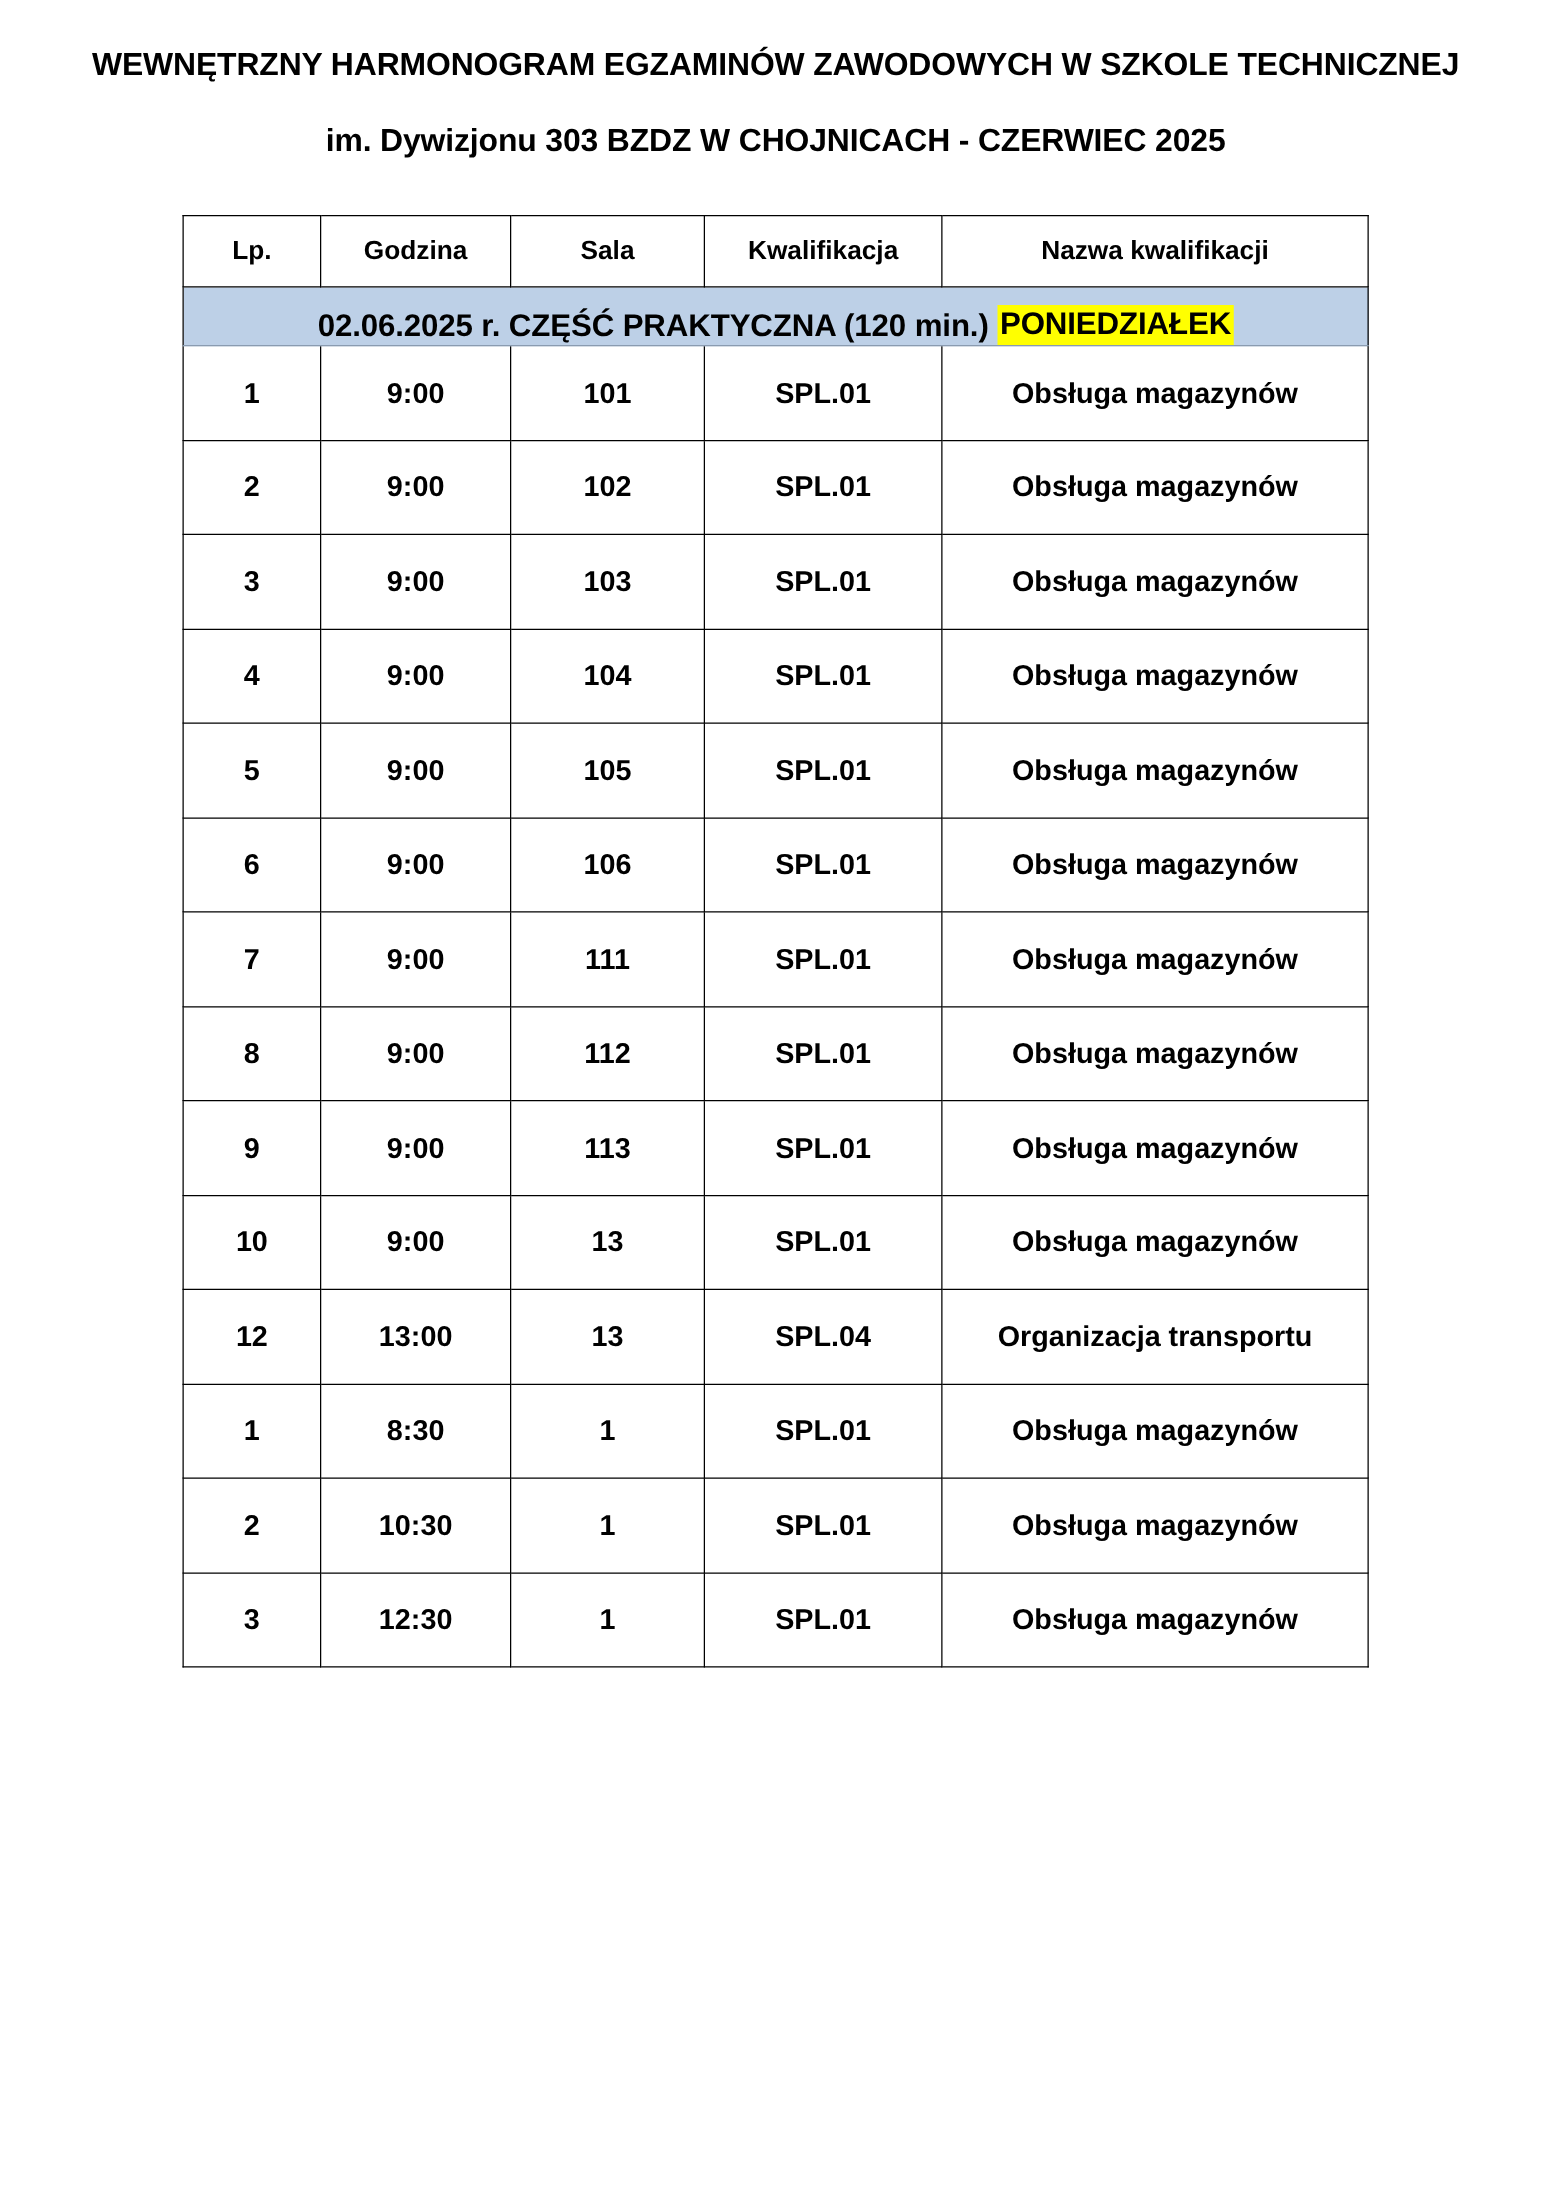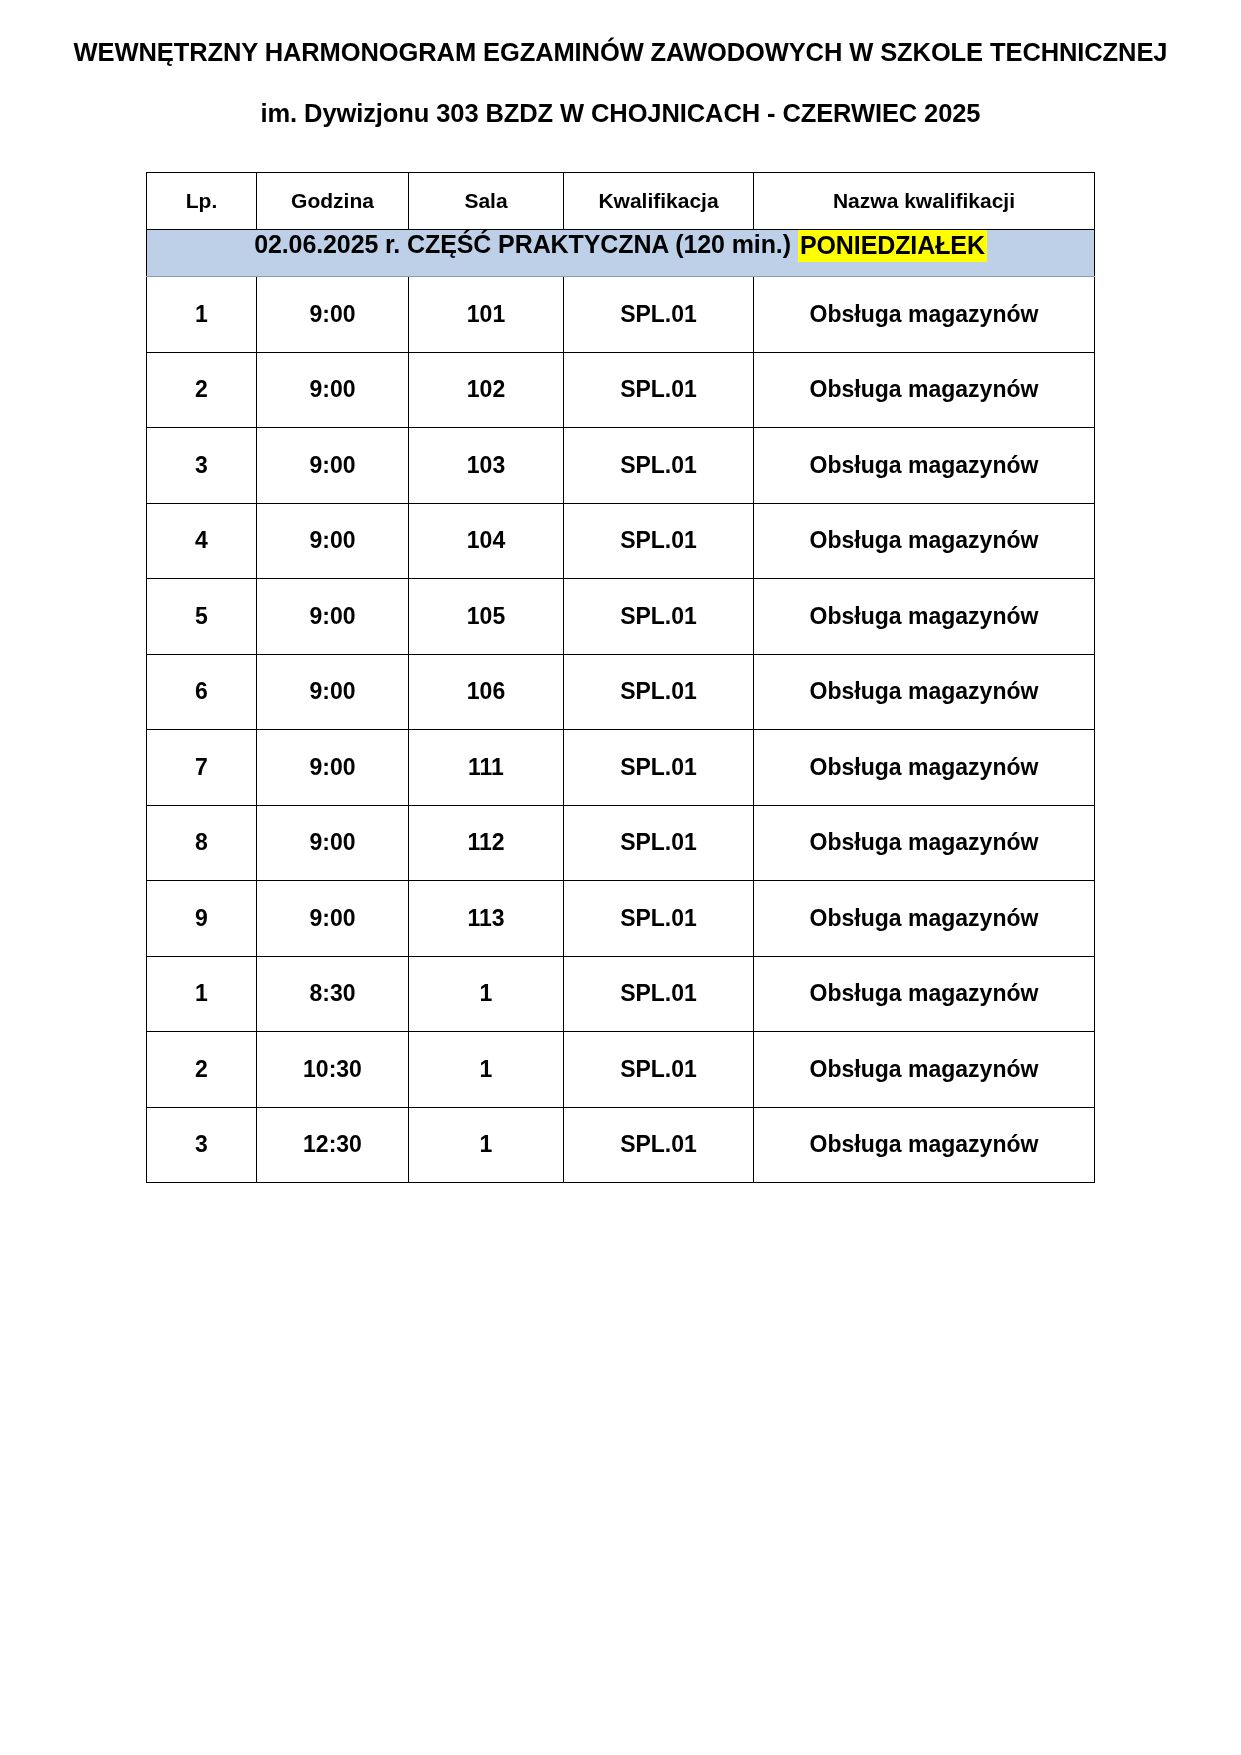--- a/index.html
+++ b/index.html
@@ -89,21 +89,21 @@
     background: #bdd0e7;
     height: 46px;
     padding: 0;
     border-left: 1px solid #000000;
     border-right: 1px solid #000000;
     border-top: 1px solid #8a9bb0;
     border-bottom: 1px solid #8a9bb0;
   }
   .section-inner {
     display: flex;
-    align-items: flex-start;
+    align-items: flex-end;
     justify-content: center;
     height: 46px;
     font-size: 25px;
     font-weight: bold;
     color: #000000;
     white-space: nowrap;
     letter-spacing: -0.1px;
   }
   .section-date {
     padding-right: 7px;
@@ -209,20 +209,34 @@
             <td class="cell-name">Obsługa magazynów</td>
           </tr>
           <tr class="data-row">
             <td class="cell-lp">9</td>
             <td class="cell-time">9:00</td>
             <td class="cell-room">113</td>
             <td class="cell-qual">SPL.01</td>
             <td class="cell-name">Obsługa magazynów</td>
           </tr>
           <tr class="data-row">
+            <td class="cell-lp">10</td>
+            <td class="cell-time">9:00</td>
+            <td class="cell-room">13</td>
+            <td class="cell-qual">SPL.01</td>
+            <td class="cell-name">Obsługa magazynów</td>
+          </tr>
+          <tr class="data-row">
+            <td class="cell-lp">12</td>
+            <td class="cell-time">13:00</td>
+            <td class="cell-room">13</td>
+            <td class="cell-qual">SPL.04</td>
+            <td class="cell-name">Organizacja transportu</td>
+          </tr>
+          <tr class="data-row">
             <td class="cell-lp">1</td>
             <td class="cell-time">8:30</td>
             <td class="cell-room">1</td>
             <td class="cell-qual">SPL.01</td>
             <td class="cell-name">Obsługa magazynów</td>
           </tr>
           <tr class="data-row">
             <td class="cell-lp">2</td>
             <td class="cell-time">10:30</td>
             <td class="cell-room">1</td>

